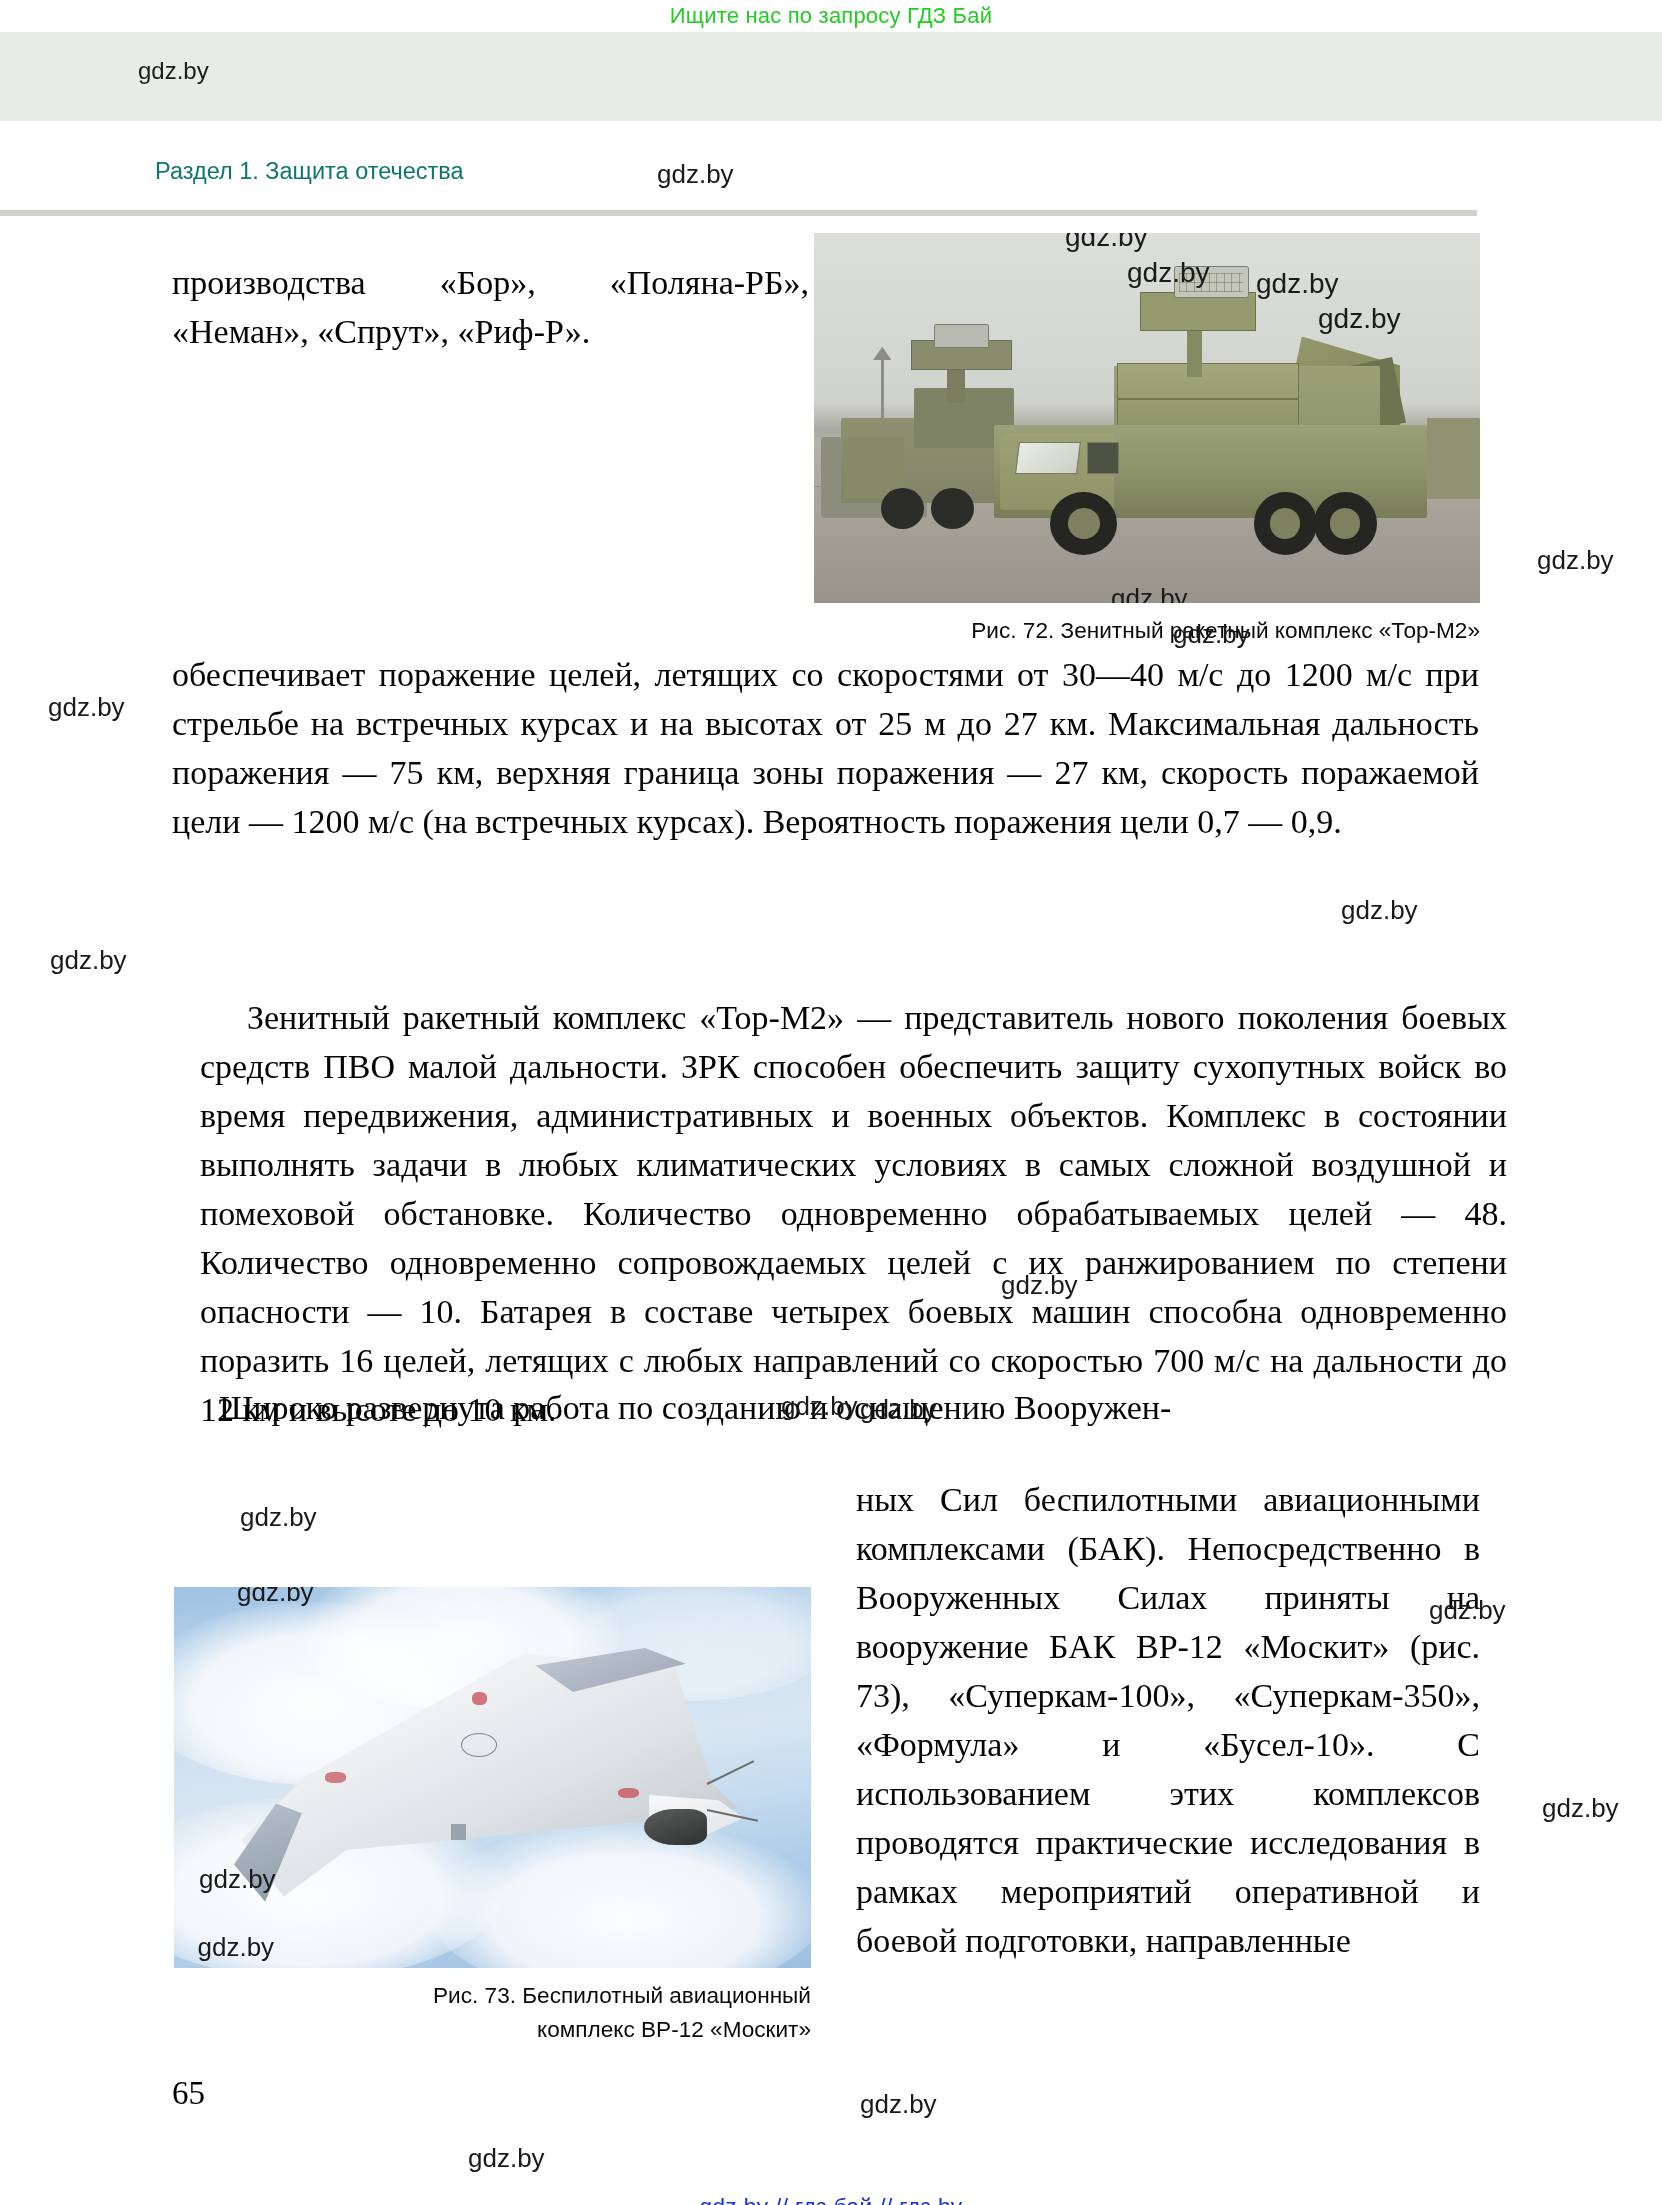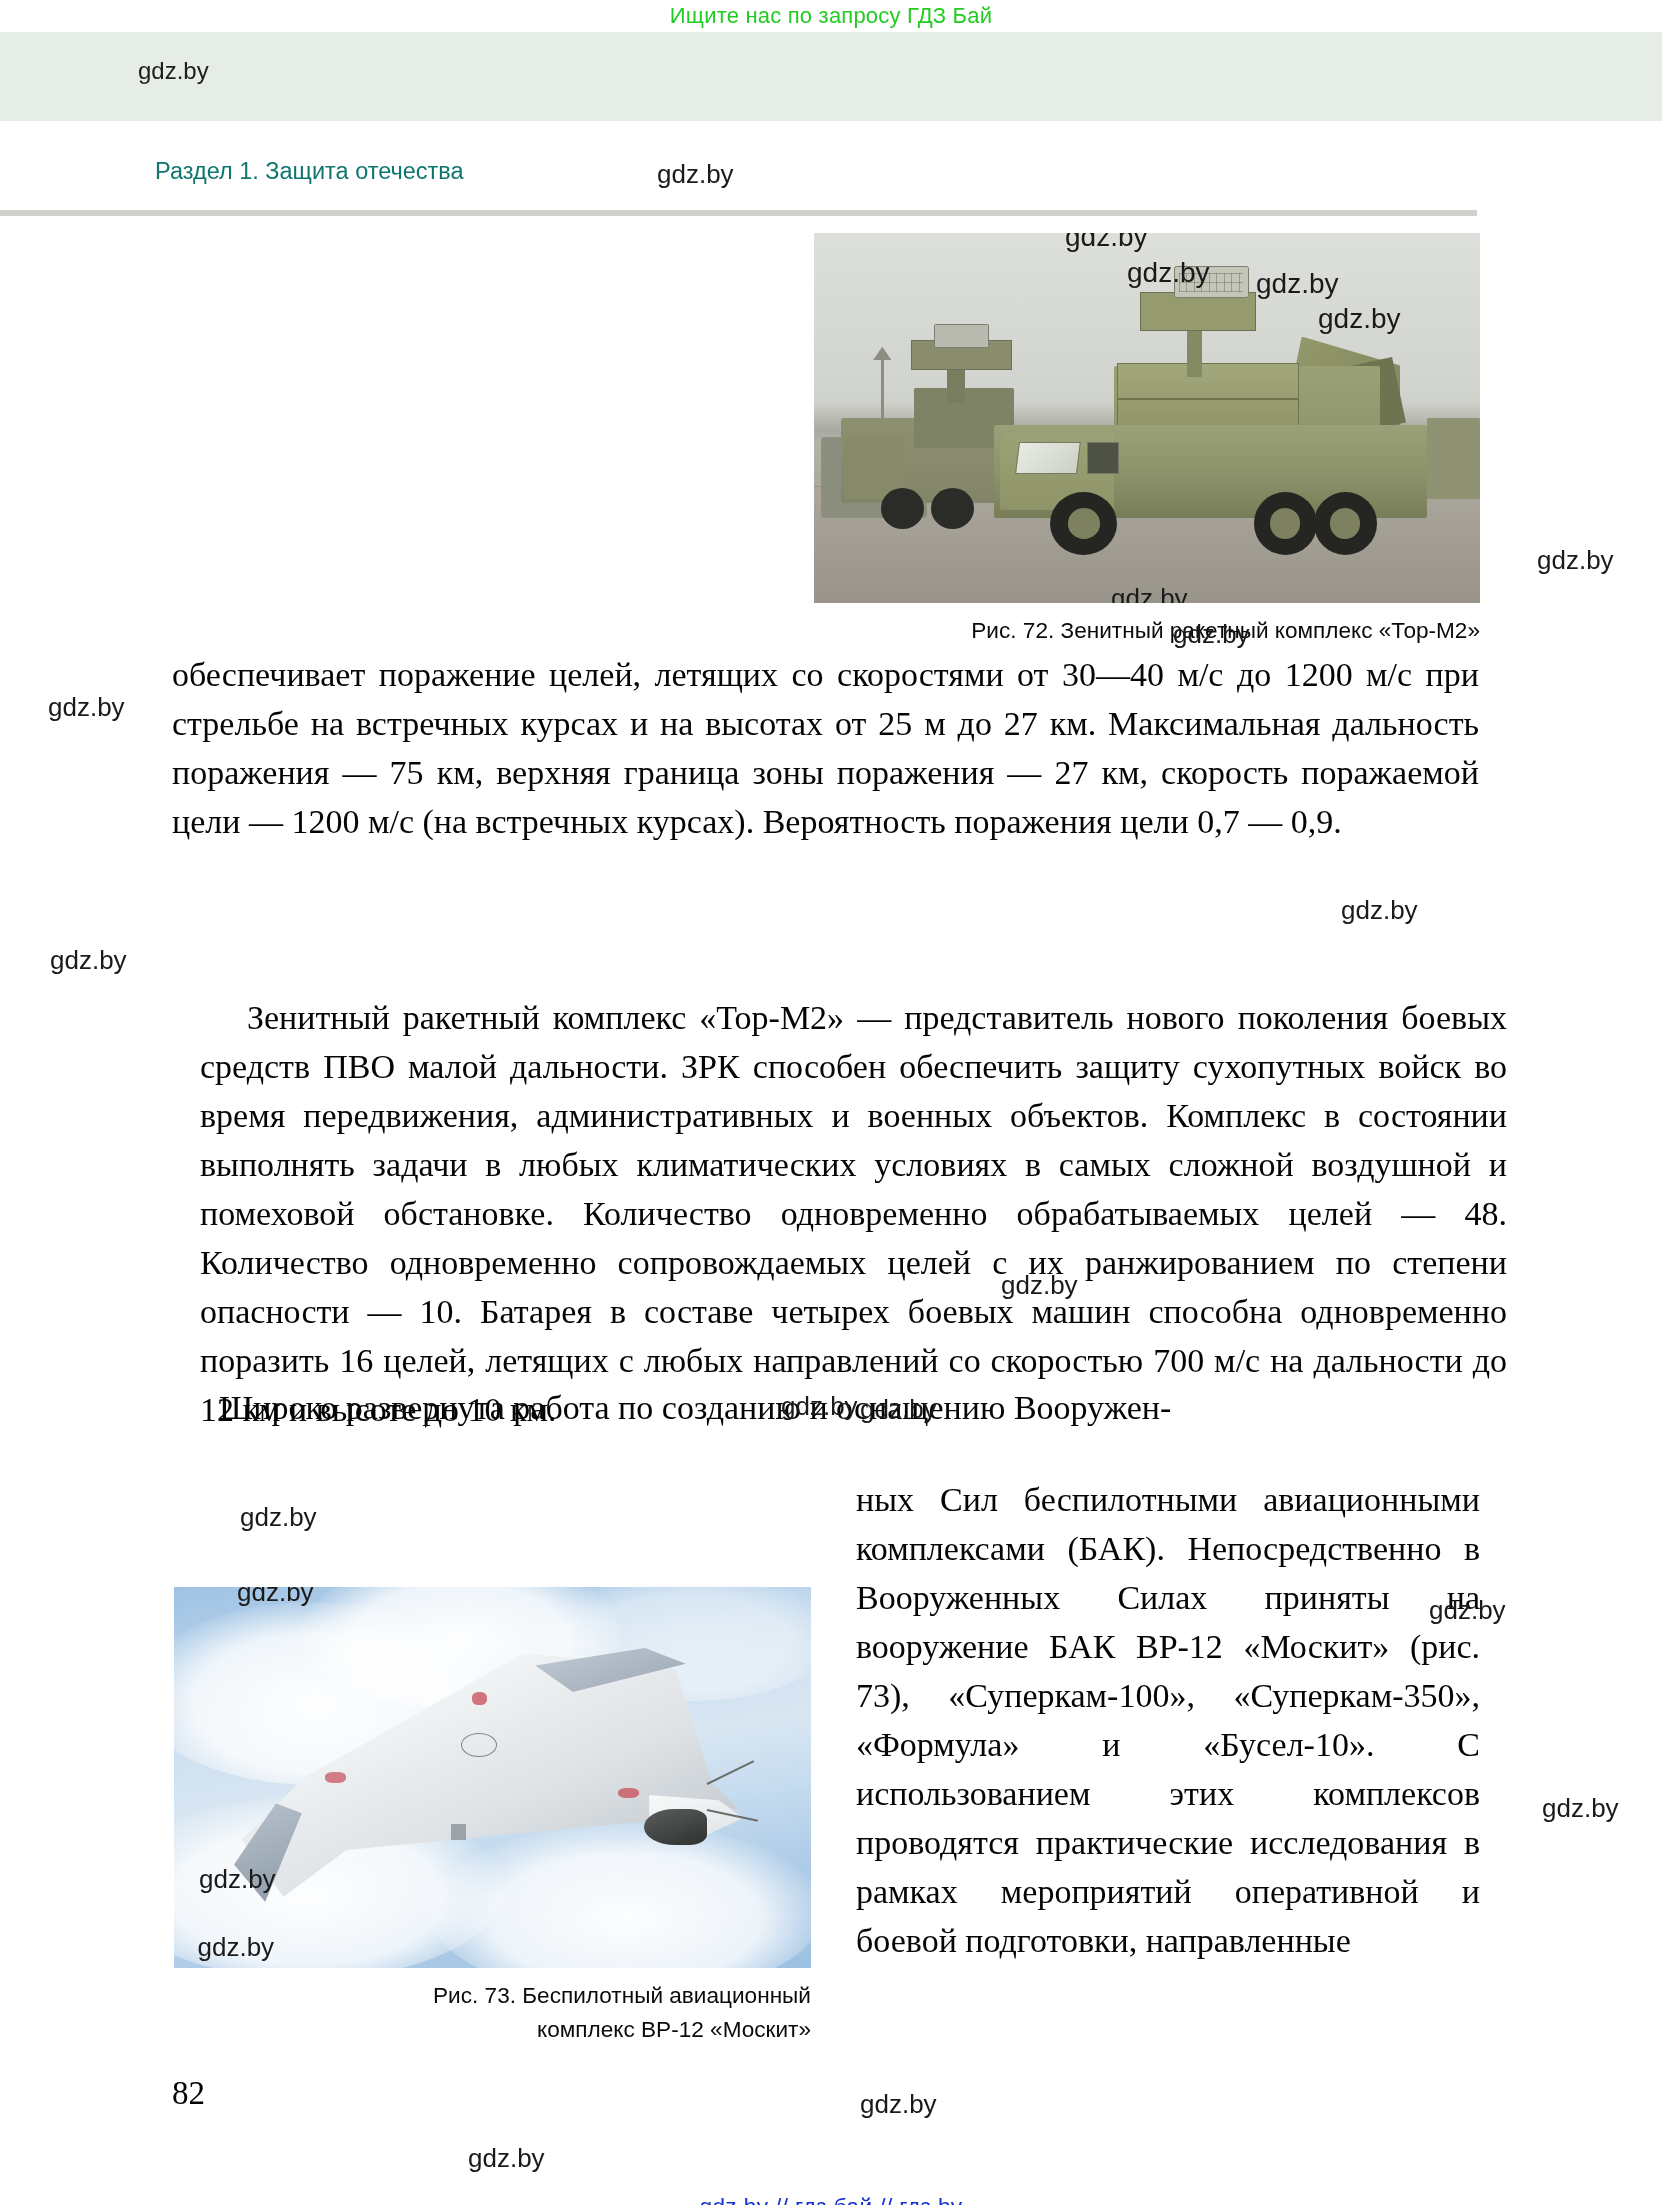--- a/index.html
+++ b/index.html
@@ -415,20 +415,21 @@
       <div class="ph-mw2"></div>
       <div class="ph-mw3"></div>
       <span class="wm-on-photo" style="left:251px; top:-11.7px; font-size:28px;">gdz.by</span>
       <span class="wm-on-photo" style="left:442px; top:35px; font-size:28px;">gdz.by</span>
       <span class="wm-on-photo" style="left:297px; top:350px; font-size:26px;">gdz.by</span>
     </div>
     <div class="fig-caption">Рис. 72. Зенитный ракетный комплекс «Тор-М2»</div>
   </div>
 
   <div class="col-left">
+    <p class="body noindent">производства «Бор», «Поляна-РБ», «Неман», «Спрут», «Риф-Р».</p>
   </div>
 
   <div class="fullwidth-block" style="top:618px;">
     <p class="body noindent">обеспечивает поражение целей, летящих со скоростями от 30—40 м/с до 1200 м/с при стрельбе на встречных курсах и на высотах от 25 м до 27 км. Максимальная дальность поражения — 75 км, верхняя граница зоны поражения — 27 км, скорость поражаемой цели — 1200 м/с (на встречных курсах). Вероятность поражения цели 0,7 — 0,9.</p>
   </div>
 
   <div class="fullwidth-block" style="top:961px;margin-left:28px;">
     <p class="body indent">Зенитный ракетный комплекс «Тор-М2» — представитель нового поколения боевых средств ПВО малой дальности. ЗРК способен обеспечить защиту сухопутных войск во время передвижения, административных и военных объектов. Комплекс в состоянии выполнять задачи в любых климатических условиях в самых сложной воздушной и помеховой обстановке. Количество одновременно обрабатываемых целей — 48. Количество одновременно сопровождаемых целей с их ранжированием по степени опасности — 10. Батарея в составе четырех боевых машин способна одновременно поразить 16 целей, летящих с любых направлений со скоростью 700 м/с на дальности до 12 км и высоте до 10 км.</p>
   </div>
 
@@ -463,21 +464,21 @@
     <div class="fig-caption">
       <div>Рис. 73. Беспилотный авиационный</div>
       <div>комплекс ВР-12 «Москит»</div>
     </div>
   </div>
 
   <div class="col-right-lower" style="top:1443px;">
     <p class="body noindent">ных Сил беспилотными авиационными комплексами (БАК). Непосредственно в Вооруженных Силах приняты на вооружение БАК ВР-12 «Москит» (рис. 73), «Суперкам-100», «Суперкам-350», «Формула» и «Бусел-10». С использованием этих комплексов проводятся практические исследования в рамках мероприятий оперативной и боевой подготовки, направленные</p>
   </div>
 
-  <div class="page-number">82</div>
+  <div class="page-number">65</div>
   <div class="bottom-links">gdz.by  //  гдз бай  //  гдз by</div>
 
   <div id="wm-layer">
       <span class="wm" style="left: 657px; top: 127px; font-size: 26px;">gdz.by</span>
       <span class="wm" style="left: 48px; top: 660px; font-size: 26px;">gdz.by</span>
       <span class="wm" style="left: 50px; top: 913px; font-size: 26px;">gdz.by</span>
       <span class="wm" style="left: 1341px; top: 863px; font-size: 26px;">gdz.by</span>
       <span class="wm" style="left: 1127px; top: 225px; font-size: 28px;">gdz.by</span>
       <span class="wm" style="left: 1318px; top: 271px; font-size: 28px;">gdz.by</span>
       <span class="wm" style="left: 1173px; top: 587px; font-size: 26px;">gdz.by</span>

